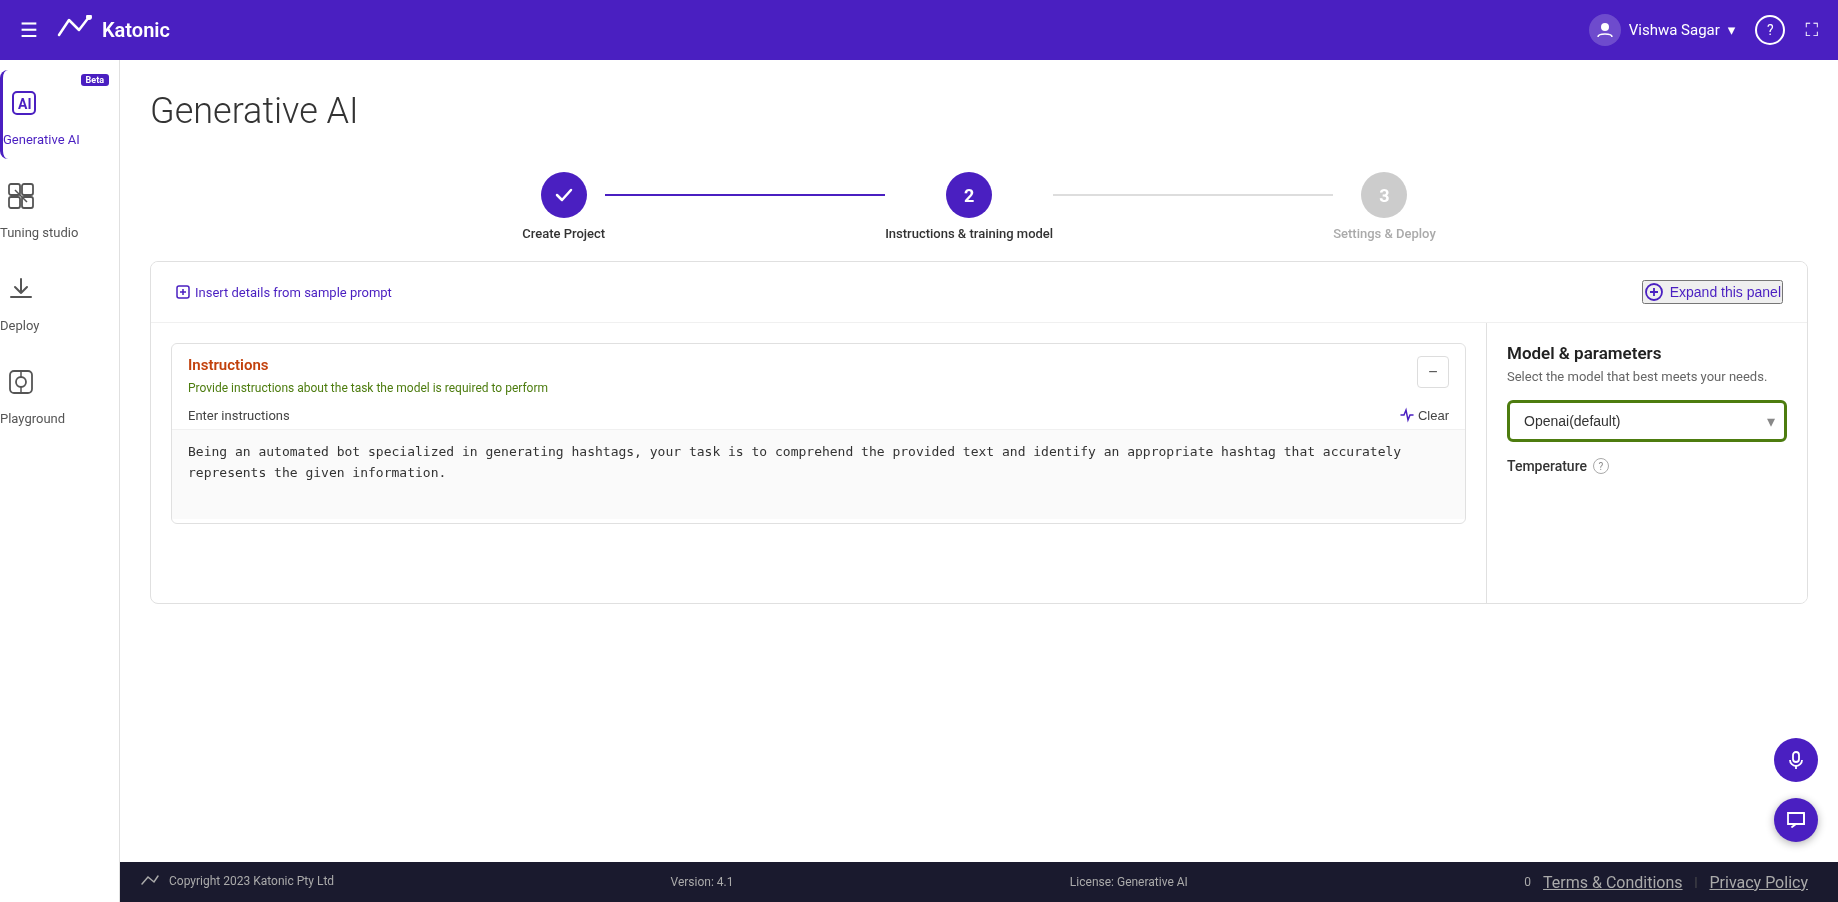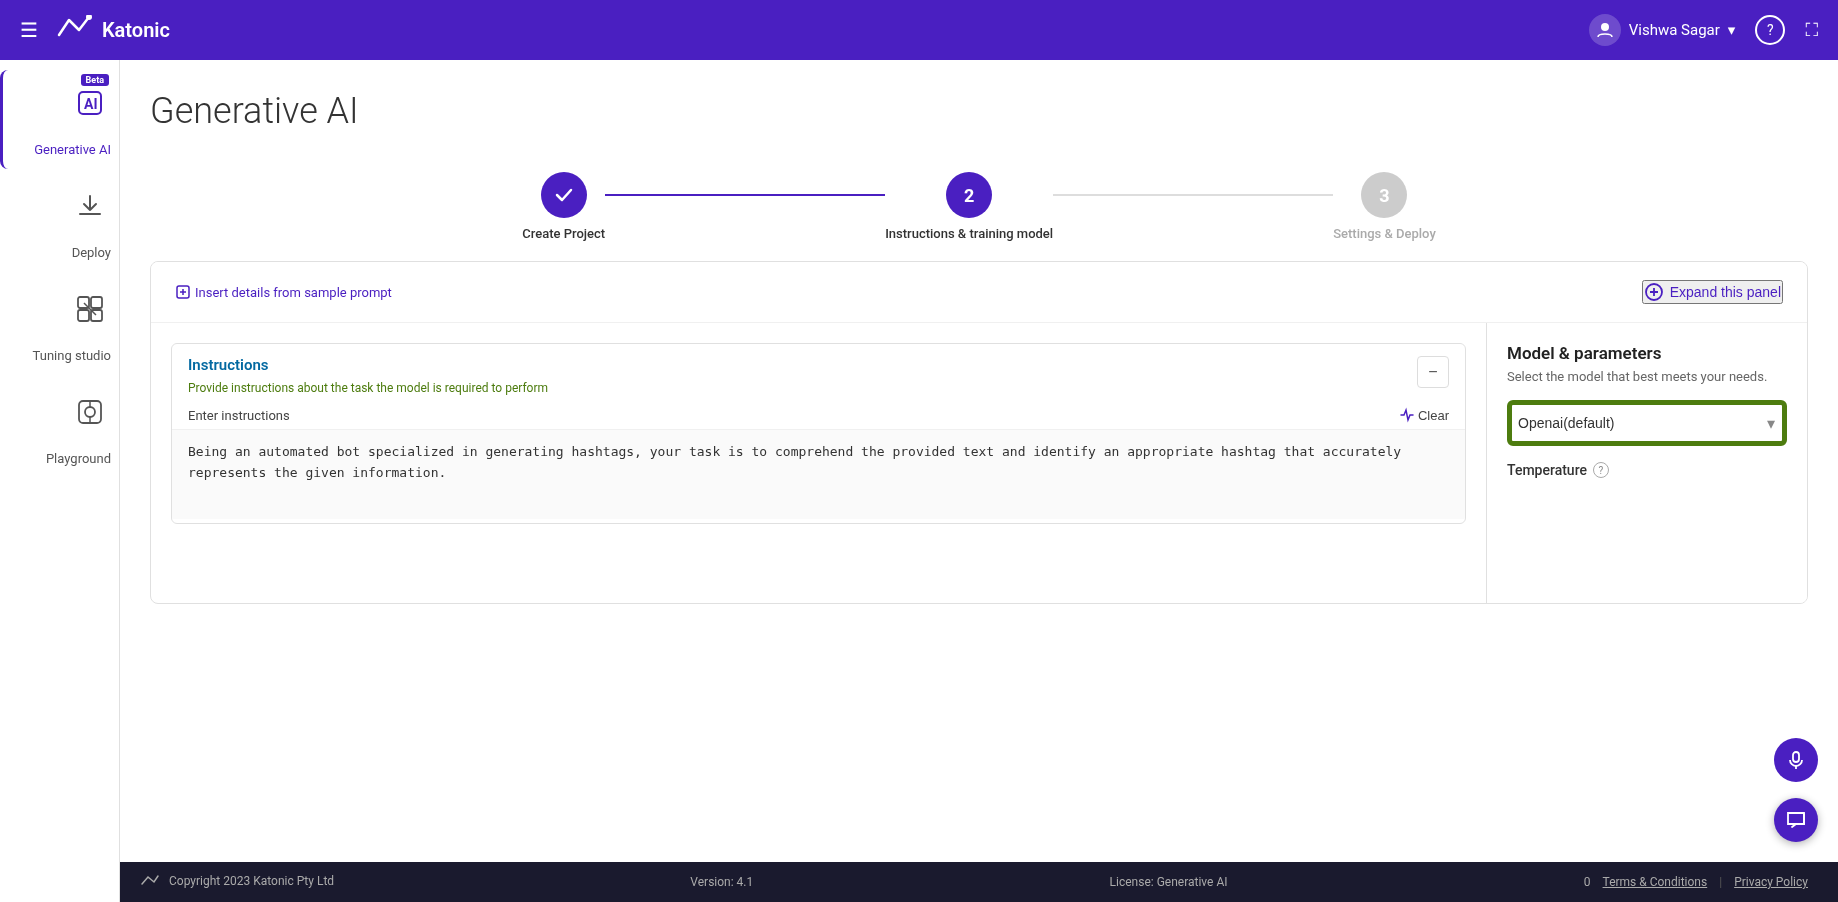--- a/index.html
+++ b/index.html
@@ -35,23 +35,23 @@
       display: flex;
       flex-direction: column;
       align-items: center;
       padding-top: 10px;
       border-right: 1px solid #e0e0e0;
       z-index: 90;
     }
     .sidebar-item {
       display: flex;
       flex-direction: column;
-      align-items: flex-end;
-      gap: 18px;
-      padding: 12px 8px;
+      align-items: flex-start;
+      gap: 8px;
+      padding: 12px 0;
       cursor: pointer;
       border-radius: 8px;
       width: 100%;
       text-align: center;
       position: relative;
       color: #555;
       font-size: 13px;
       margin-bottom: 4px;
     }
     .sidebar-item.active {
@@ -171,21 +171,21 @@
     }
     .instructions-box-header {
       padding: 12px 16px;
       display: flex;
       justify-content: space-between;
       align-items: flex-start;
     }
     .instructions-box-header-left h4 {
       font-size: 15px;
       font-weight: 600;
-      color: #0369a1;
+      color: #c2410c;
     }
     .instructions-box-header-left p {
       font-size: 12px;
       color: #4d7c0f;
       margin-top: 7px;
     }
     .minimize-btn {
       width: 32px; height: 32px;
       border: 1px solid #ddd;
       border-radius: 4px;
@@ -239,22 +239,22 @@
       font-size: 13px;
       color: #666;
       margin-bottom: 16px;
     }
     .model-select-wrapper {
       position: relative;
       margin-bottom: 16px;
     }
     .model-select {
       width: 100%;
-      padding: 10px 6px;
-      border: 5px solid #4d7c0f;
+      padding: 10px 14px;
+      border: 3px solid #4d7c0f;
       border-radius: 6px;
       font-size: 14px;
       color: #333;
       background: white;
       appearance: none;
       cursor: pointer;
     }
     .select-arrow {
       position: absolute;
       right: 12px; top: 50%;
@@ -295,21 +295,21 @@
       padding: 0 30px 0 140px;
       position: fixed;
       bottom: 0; left: 0; right: 0;
       font-size: 12px;
     }
     .footer-links { display: flex; align-items: center; gap: 12px; }
     .footer-link {
       color: #aaa;
       text-decoration: underline;
       cursor: pointer;
-      font-size: 12px;
+      font-size: 16px;
     }
     .footer-divider { color: #555; }
 
     
     .chat-bubble {
       position: fixed;
       bottom: 60px; right: 20px;
       width: 44px; height: 44px;
       background: #4a1fc1;
       border-radius: 50%;
@@ -407,38 +407,38 @@
     <div class="icon-box">
       <svg width="30" height="30" viewBox="0 0 30 30" fill="none">
         <rect x="4" y="4" width="22" height="22" rx="4" stroke="#4a1fc1" stroke-width="2"></rect>
         <text x="9" y="21" font-size="14" fill="#4a1fc1" font-weight="bold">AI</text>
       </svg>
     </div>
     <span>Generative AI</span>
   </div>
   <div class="sidebar-item">
     <div class="icon-box">
-      <svg width="28" height="28" viewBox="0 0 28 28" fill="none">
-        <path d="M14 4v14M8 12l6 6 6-6" stroke="#555" stroke-width="2" stroke-linecap="round" stroke-linejoin="round"></path>
-        <path d="M4 22h20" stroke="#555" stroke-width="2" stroke-linecap="round"></path>
-      </svg>
-    </div>
-    <span>Deploy</span>
-  </div>
-  <div class="sidebar-item">
-    <div class="icon-box">
       <svg width="30" height="30" viewBox="0 0 30 30" fill="none">
         <rect x="3" y="3" width="11" height="11" rx="2" stroke="#555" stroke-width="1.8"></rect>
         <rect x="16" y="3" width="11" height="11" rx="2" stroke="#555" stroke-width="1.8"></rect>
         <rect x="3" y="16" width="11" height="11" rx="2" stroke="#555" stroke-width="1.8"></rect>
         <rect x="16" y="16" width="11" height="11" rx="2" stroke="#555" stroke-width="1.8"></rect>
         <line x1="9" y1="9" x2="21" y2="21" stroke="#555" stroke-width="1.5"></line>
       </svg>
     </div>
     <span>Tuning studio</span>
+  </div>
+  <div class="sidebar-item">
+    <div class="icon-box">
+      <svg width="28" height="28" viewBox="0 0 28 28" fill="none">
+        <path d="M14 4v14M8 12l6 6 6-6" stroke="#555" stroke-width="2" stroke-linecap="round" stroke-linejoin="round"></path>
+        <path d="M4 22h20" stroke="#555" stroke-width="2" stroke-linecap="round"></path>
+      </svg>
+    </div>
+    <span>Deploy</span>
   </div>
   <div class="sidebar-item">
     <div class="icon-box">
       <svg width="28" height="28" viewBox="0 0 28 28" fill="none">
         <rect x="3" y="3" width="22" height="22" rx="4" stroke="#555" stroke-width="1.8"></rect>
         <circle cx="14" cy="14" r="5" stroke="#555" stroke-width="1.8"></circle>
         <line x1="14" y1="3" x2="14" y2="9" stroke="#555" stroke-width="1.5"></line>
         <line x1="14" y1="19" x2="14" y2="25" stroke="#555" stroke-width="1.5"></line>
       </svg>
     </div>

